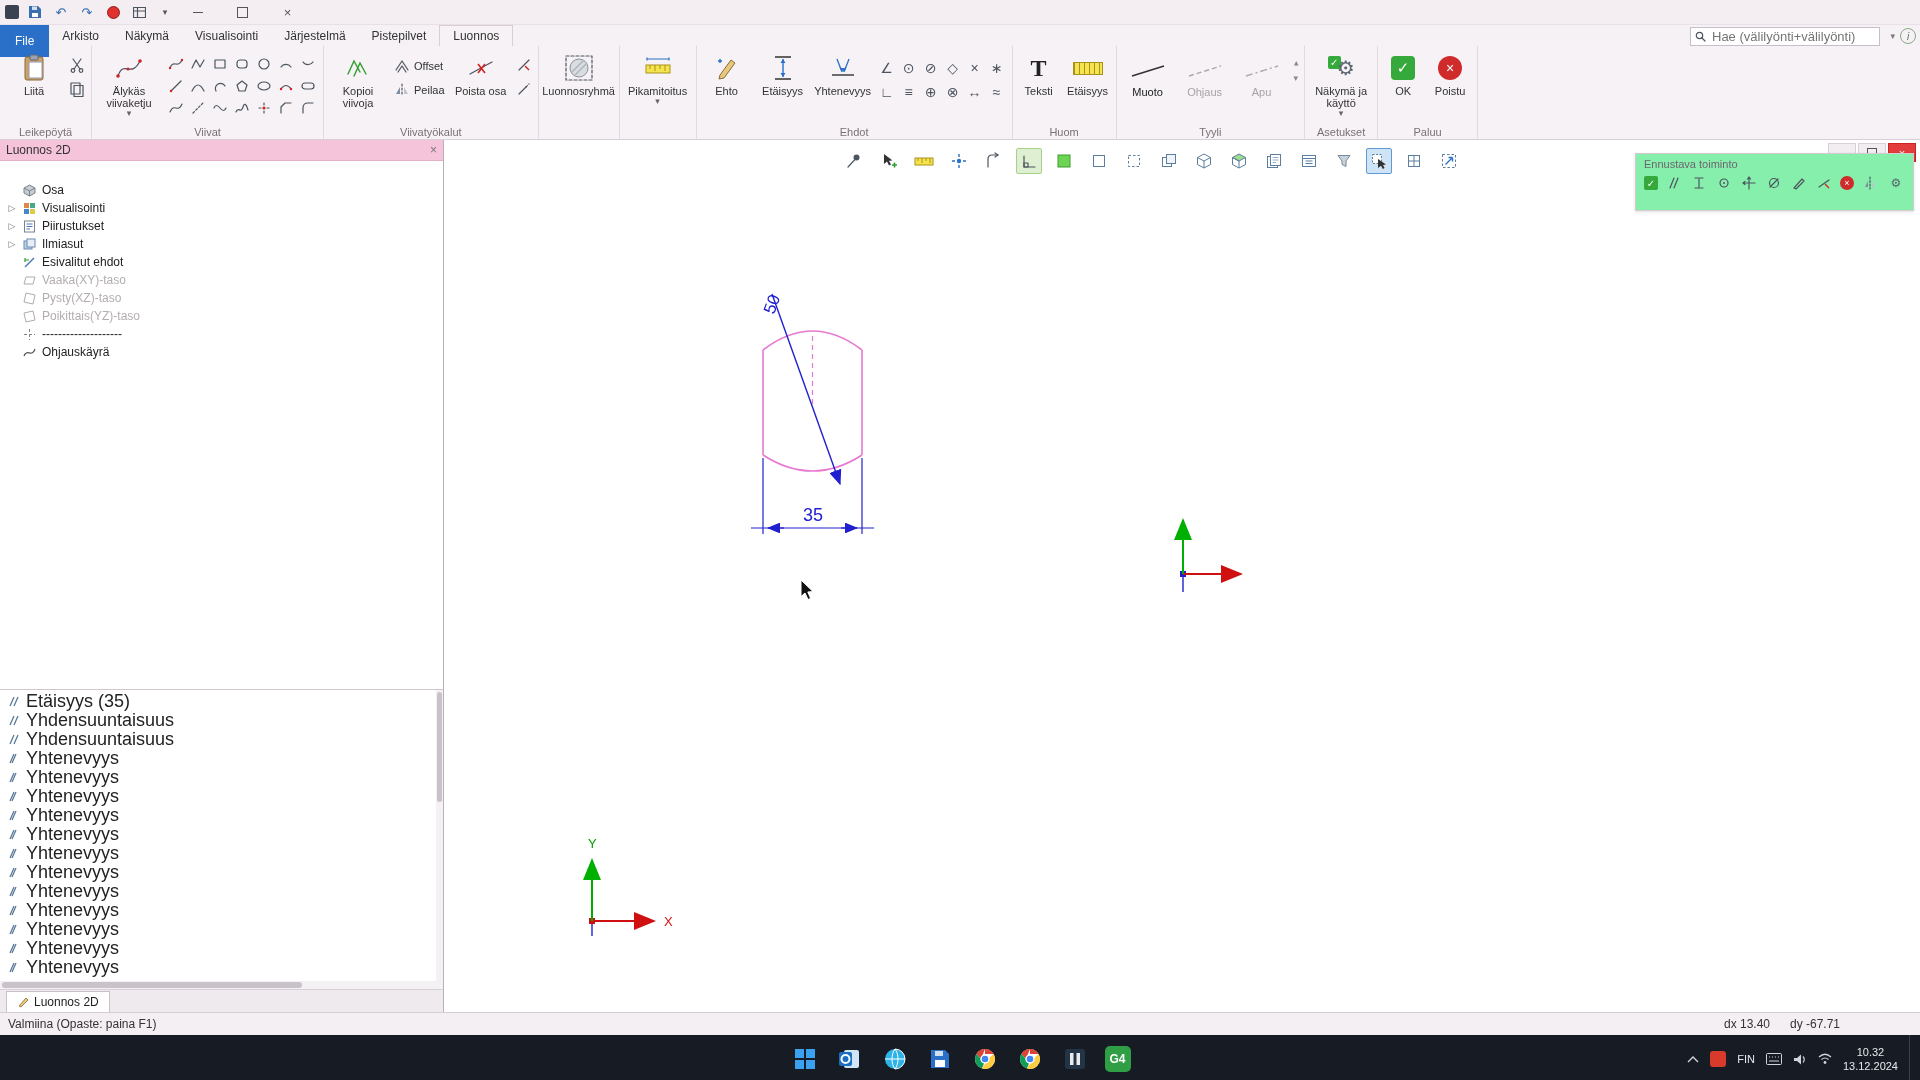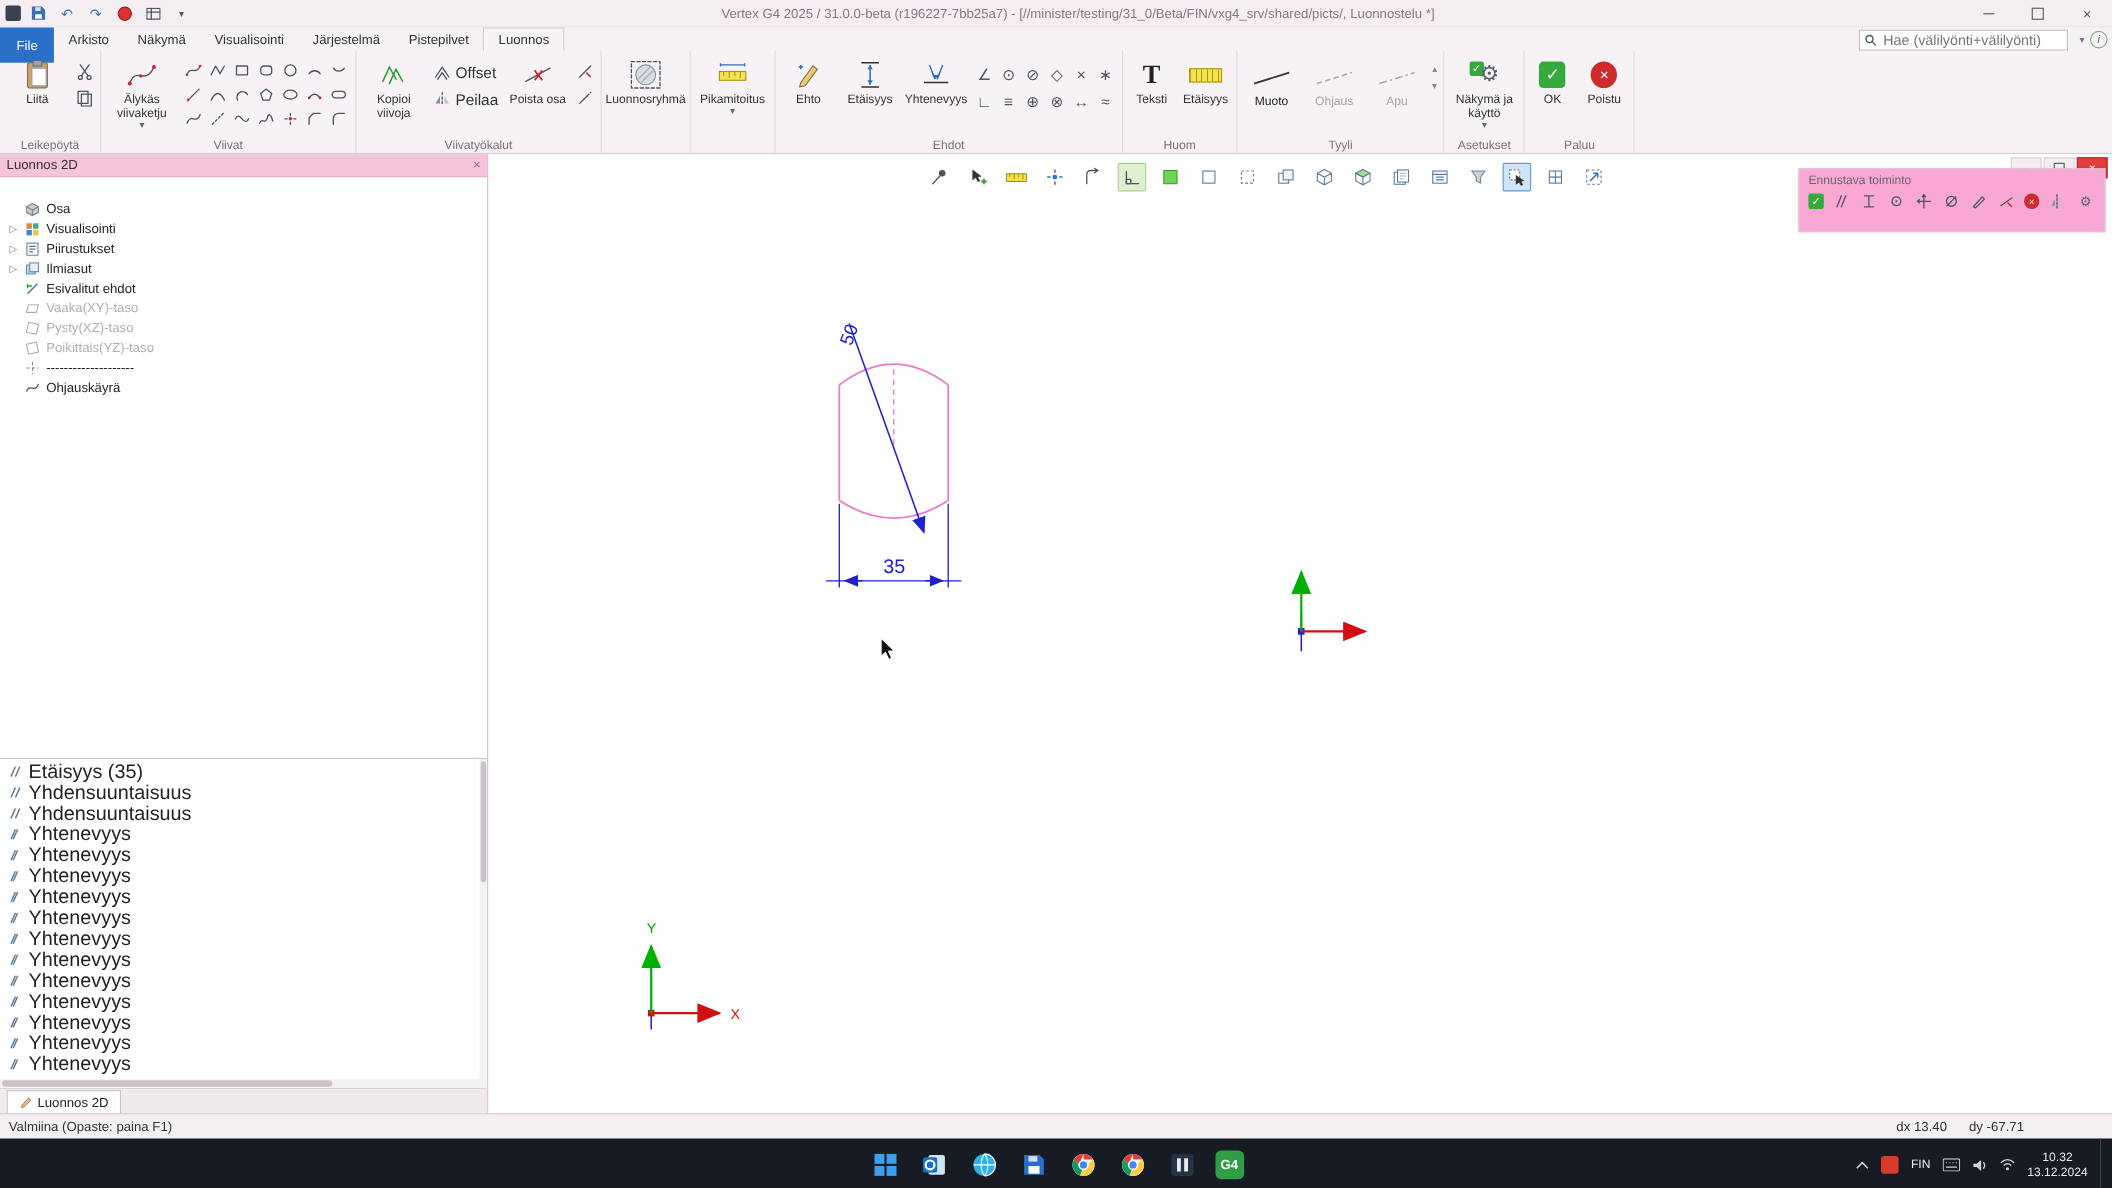--- a/index.html
+++ b/index.html
@@ -42,21 +42,21 @@
   .minicol{display:flex;flex-direction:column;gap:4px;padding-top:6px;}
   .sbtn{width:20px;height:20px;display:flex;align-items:center;justify-content:center;}
   .igrid{display:grid;grid-template-columns:repeat(7,22px);grid-auto-rows:22px;padding-top:4px;}
   .igrid .sbtn, .cgrid .sbtn{width:22px;height:22px;font-size:14px;color:#4c5560;}
   .cgrid{display:grid;grid-template-columns:repeat(6,22px);grid-auto-rows:24px;padding-top:8px;}
   .k{fill:none;stroke:#4c5560;stroke-width:1.2;stroke-linecap:round;stroke-linejoin:round;}
   .kg{fill:none;stroke:#2e9e2e;stroke-width:1.4;stroke-linecap:round;}
   .rdot{fill:#d42222;stroke:none;}
   .dis{color:#a9a2a8 !important;text-align:center;}
   .stackcol{display:flex;flex-direction:column;gap:2px;padding-top:6px;}
-  .mediumbtn{display:flex;align-items:center;gap:4px;height:22px;font-size:14px;color:#333;padding:0 3px;}
+  .mediumbtn{display:flex;align-items:center;gap:4px;height:22px;font-size:11px;color:#333;padding:0 3px;}
   .stylebtn{width:54px;height:64px;display:flex;flex-direction:column;align-items:center;justify-content:center;gap:8px;font-size:11px;}
   .ruler{width:28px;height:11px;background:#f5e44d;border:1px solid #a9921c;
     background-image:repeating-linear-gradient(90deg,#a9921c 0 1px,transparent 1px 5px);}
   .okicon{width:24px;height:24px;background:#35a93c;border-radius:4px;color:#fff;font-size:15px;display:flex;align-items:center;justify-content:center;}
   .exiticon{width:24px;height:24px;background:#cf2b2b;border-radius:50%;color:#fff;font-size:14px;display:flex;align-items:center;justify-content:center;}
   .gearg{font-size:20px;color:#5a6570;}
   .greenchk{width:13px;height:13px;background:#35a93c;border-radius:2px;color:#fff;font-size:10px;display:flex;align-items:center;justify-content:center;margin-right:-4px;margin-top:-12px;}
   .arrstack{display:flex;flex-direction:column;gap:6px;padding:10px 2px 0 2px;color:#888;font-size:9px;}
 
   
@@ -81,21 +81,21 @@
 
   
   .canvas{position:relative;flex:1;background:#fff;overflow:hidden;}
   .ctoolbar{position:absolute;left:397px;top:8px;display:flex;gap:9px;}
   .cbtn{width:24px;height:24px;display:flex;align-items:center;justify-content:center;border:1px solid transparent;border-radius:2px;}
   .cbtn.hl{background:#dff0d2;border-color:#a9d08a;}
   .cbtn.sel{background:#cfe5f7;border-color:#5e9bd4;}
   .mdictl{position:absolute;top:3px;right:4px;display:flex;gap:2px;}
   .mdibtn{width:26px;height:17px;display:flex;align-items:center;justify-content:center;background:#f2edf1;border:1px solid #d8d0d6;color:#555;font-size:11px;}
   .mdibtn.close{background:#e33c3c;border-color:#c22;color:#fff;}
-  .predict{position:absolute;top:13px;right:6px;width:277px;height:56px;background:#f9a8d4;border:1px solid #d5c9d2;box-shadow:0 1px 3px rgba(0,0,0,.12);}
+  .predict{position:absolute;top:13px;right:6px;width:277px;height:56px;background:#86efac;border:1px solid #d5c9d2;box-shadow:0 1px 3px rgba(0,0,0,.12);}
   .ptitle{font-size:11px;color:#6d6670;padding:4px 0 2px 8px;}
   .prow{display:flex;align-items:center;gap:7px;padding:2px 8px 0 8px;}
   .pbtn{width:18px;height:18px;display:flex;align-items:center;justify-content:center;font-size:12px;color:#5a6570;}
   .pbtn.gear{margin-left:auto;}
   .pchk{width:14px;height:14px;background:#35a93c;border-radius:2px;color:#fff;font-size:10px;display:flex;align-items:center;justify-content:center;}
   .pdel{width:14px;height:14px;background:#cf2b2b;border-radius:50%;color:#fff;font-size:9px;display:flex;align-items:center;justify-content:center;}
 
   
   .statusbar{height:22px;background:#f3eff2;border-top:1px solid #d5cdd3;display:flex;align-items:center;font-size:12px;color:#333;position:relative;text-align:right;}
   .statusbar .msg{padding-left:8px;}
@@ -141,21 +141,20 @@
       <div class="qbtn">
         <svg width="13" height="11" viewBox="0 0 13 11">
             <rect x="0.5" y="0.5" width="12" height="10" class="k"></rect>
             <path d="M0.5 4 H12.5 M4.5 0.5 V10.5" class="k"></path>
           </svg>
       </div>
       <div class="qbtn">
           <span class="g" style="font-size:9px;color:#555">▾</span>
         </div>
     </div>
-    <div class="title">Vertex G4 2025 / 31.0.0-beta (r196227-7bb25a7) - [//minister/testing/31_0/Beta/FIN/vxg4_srv/shared/picts/, Luonnostelu *]</div>
     <div class="winctl">
       <div class="winbtn">
           <span class="minline"></span>
         </div>
       <div class="winbtn">
           <span class="maxbox"></span>
         </div>
       <div class="winbtn">
           <span>×</span>
         </div>

